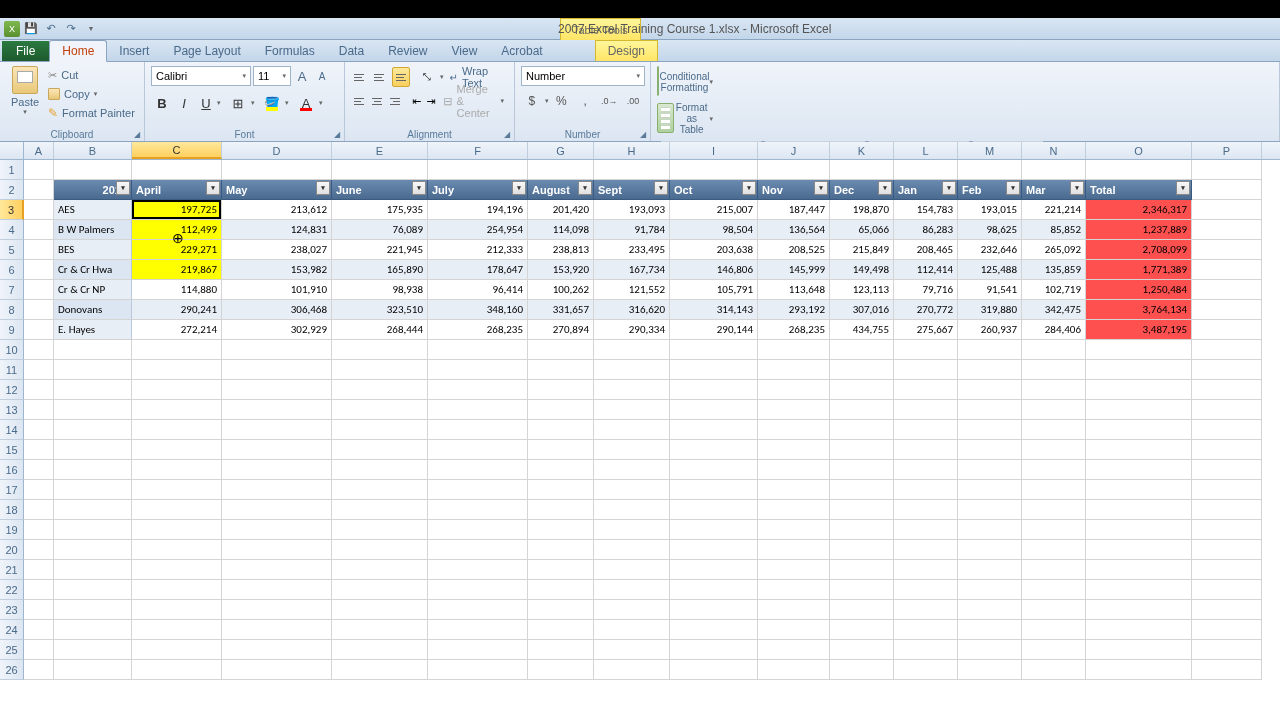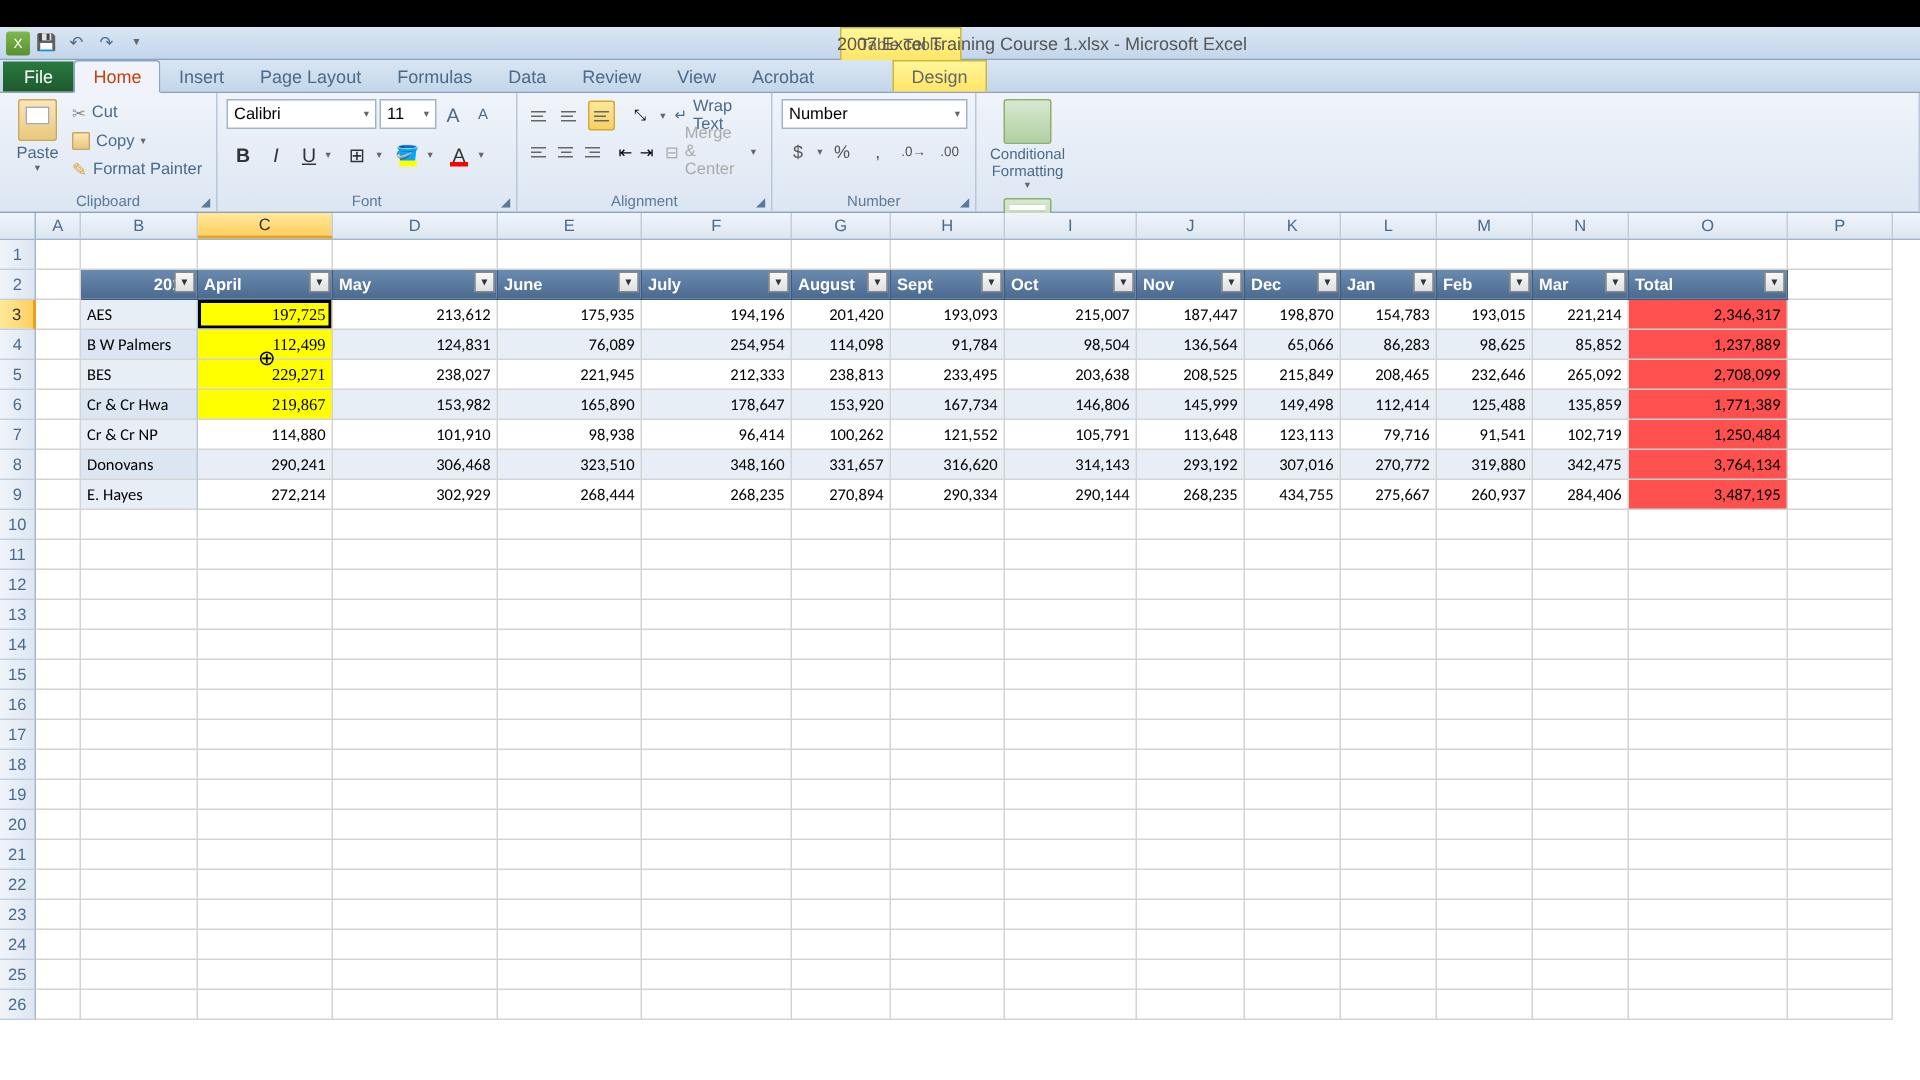--- a/index.html
+++ b/index.html
@@ -69,21 +69,21 @@
 .indent-btn { width:20px; height:20px; display:flex; align-items:center; justify-content:center; font-size:11px; }
 
 
 .numgroup { width:136px; }
 .num-select { width:124px; height:20px; border:1px solid #a0b4c8; background:#fff; font-size:11px; padding:0 4px; display:flex; align-items:center; justify-content:space-between; margin-top:2px; }
 .num-row2 { display:flex; gap:2px; margin-top:4px; }
 .num-btn { width:22px; height:22px; display:flex; align-items:center; justify-content:center; font-size:12px; color:#555; }
 
 
 .stylesgroup { flex:1; display:flex; }
-.bigbtn { width:56px; display:flex; flex-direction:column; align-items:center; padding:2px 0; font-size:10px; color:#4a6a8a; text-align:center; line-height:1.1; }
+.bigbtn { width:56px; display:flex; flex-direction:row; align-items:center; padding:2px 0; font-size:10px; color:#4a6a8a; text-align:center; line-height:1.1; }
 .bigbtn-icon { width:32px; height:30px; background:linear-gradient(#d8e8d0,#b0d0a0); border:1px solid #8ab070; border-radius:2px; margin-bottom:2px; position:relative; }
 .bigbtn-icon.fmt::after { content:''; position:absolute; top:3px; left:3px; right:3px; bottom:3px; background:repeating-linear-gradient(0deg,#fff,#fff 3px,#c8d8c0 3px,#c8d8c0 6px); }
 .style-gallery { display:flex; gap:4px; padding:4px; flex:1; }
 .style-item { width:100px; height:56px; border:1px solid #c8d4e0; background:#fff; display:flex; flex-direction:column; font-size:11px; }
 .style-top { flex:1; display:flex; align-items:center; padding:0 6px; color:#333; }
 .style-bot { flex:1; display:flex; align-items:center; padding:0 6px; color:#9c0006; background:#ffc7ce; font-size:10px; }
 
 
 .namebox-row { height:22px; border-bottom:1px solid #a0b4c8; background:#f0f4fa; display:flex; align-items:center; }
 .namebox { width:92px; height:20px; border:1px solid #a0b4c8; background:#fff; margin-left:4px; padding:0 6px; font-size:11px; display:flex; align-items:center; justify-content:space-between; }
@@ -105,21 +105,21 @@
 .row { display:flex; height:20px; }
 .cell { border-right:1px solid #d4d4d4; border-bottom:1px solid #d4d4d4; font-size:11px; font-family:Calibri,sans-serif; display:flex; align-items:center; padding:0 4px; overflow:hidden; white-space:nowrap; }
 .cell.right { justify-content:flex-end; }
 .cell.hdr { background:linear-gradient(#6a8ab0,#4a6a90); color:#fff; font-weight:bold; border-right:1px solid #3a5a80; border-bottom:1px solid #3a5a80; position:relative; }
 .filter-btn { position:absolute; right:1px; top:1px; width:14px; height:14px; background:linear-gradient(#f8f8f8,#e0e0e0); border:1px solid #888; display:flex; align-items:center; justify-content:center; font-size:7px; color:#333; }
 .cell.rowlabel { font-weight:normal; background:#e8eef6; border-right:1px solid #b8c8da; }
 .cell.rowlabel.band { background:#dce6f2; }
 .cell.data { background:#fff; }
 .cell.data.band { background:#e8eef6; }
 .cell.total { background:#ff5050; color:#000; font-weight:normal; justify-content:flex-end; }
-.cell.april-hl { background:#ffff00 !important; color:#000;font-family:Liberation Serif, serif; }
+.cell.april-hl { background:#ffff00 !important; color:#000; }
 .cursor-indicator { position:absolute; width:14px; height:14px; pointer-events:none; z-index:10; }
 .cursor-indicator::before { content:'⊕'; color:#000; font-size:14px; position:absolute; top:-2px; }
 .empty-cell { border-right:1px solid #d4d4d4; border-bottom:1px solid #d4d4d4; }
 
 
 .cA { width:30px; } .cB { width:78px; } .cC { width:90px; } .cD { width:110px; }
 .cE { width:96px; } .cF { width:100px; } .cG { width:66px; } .cH { width:76px; }
 .cI { width:88px; } .cJ { width:72px; } .cK { width:64px; } .cL { width:64px; }
 .cM { width:64px; } .cN { width:64px; } .cO { width:106px; } .cP { width:70px; }
 

